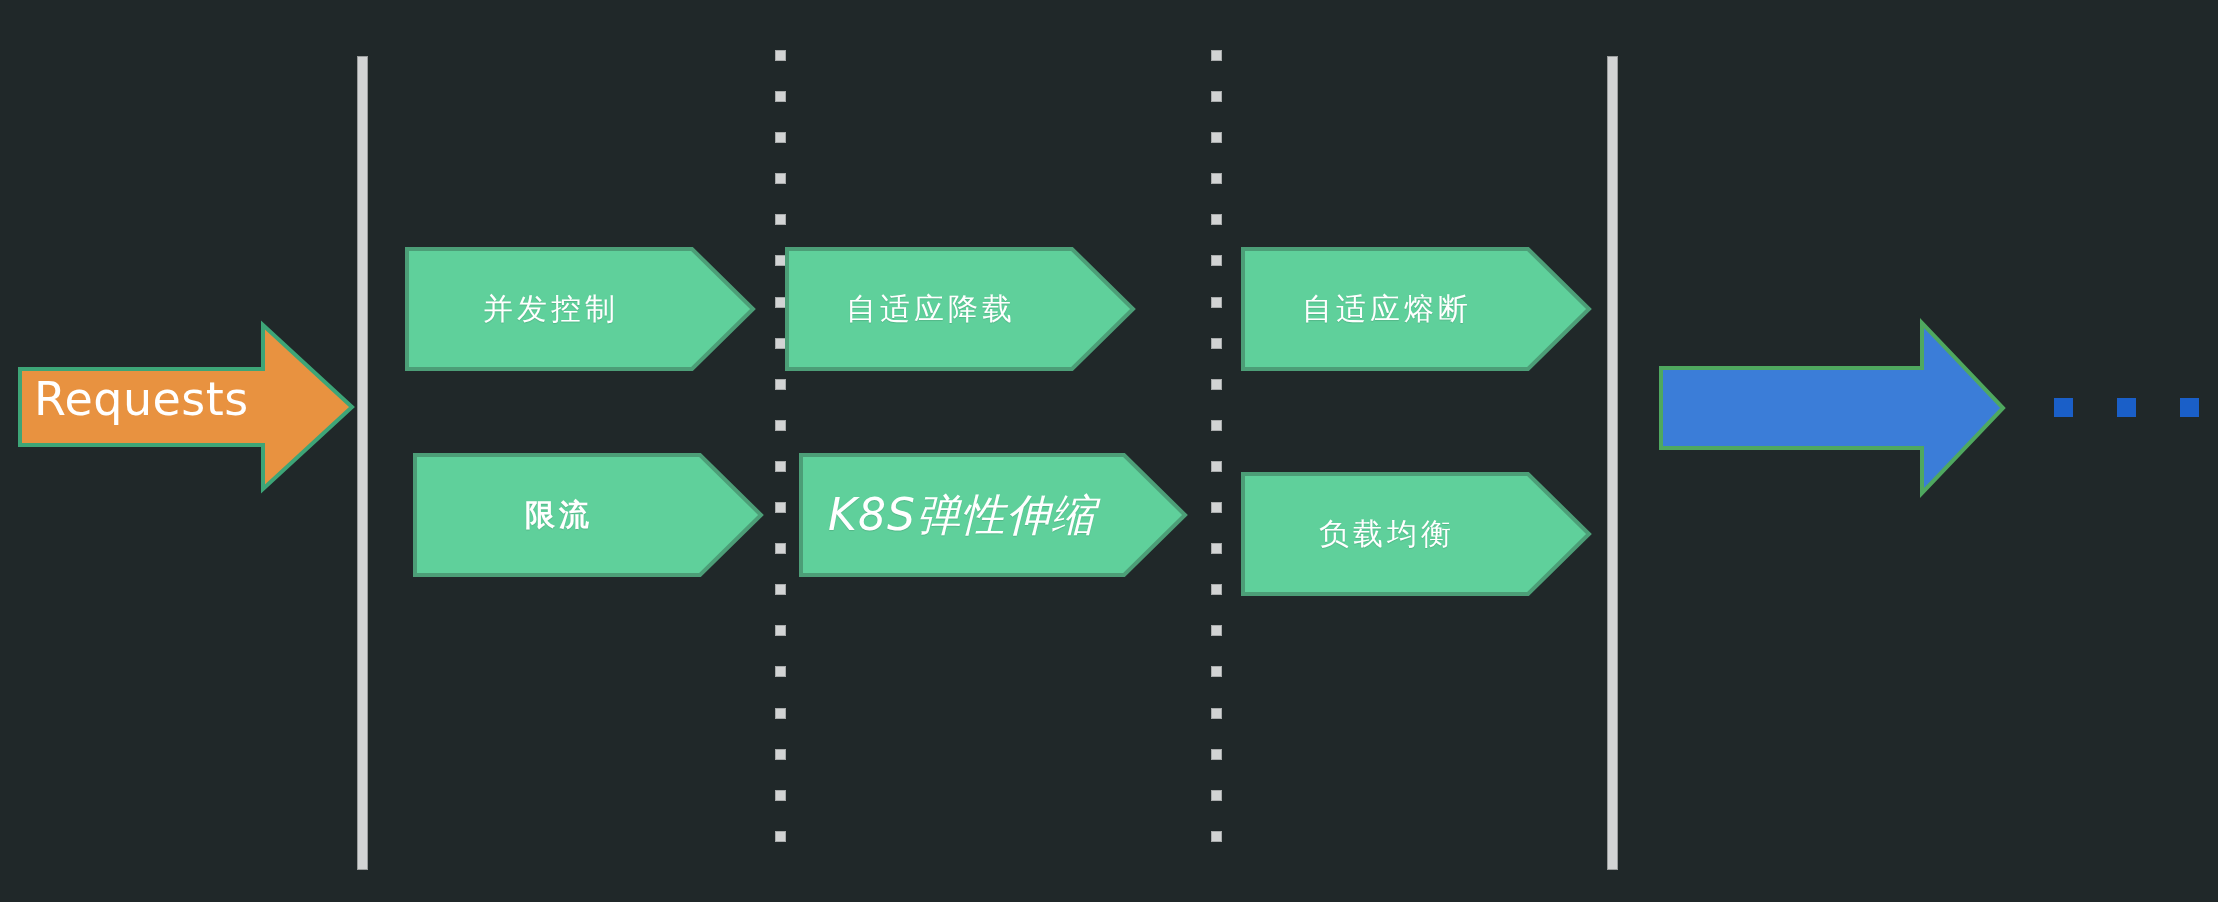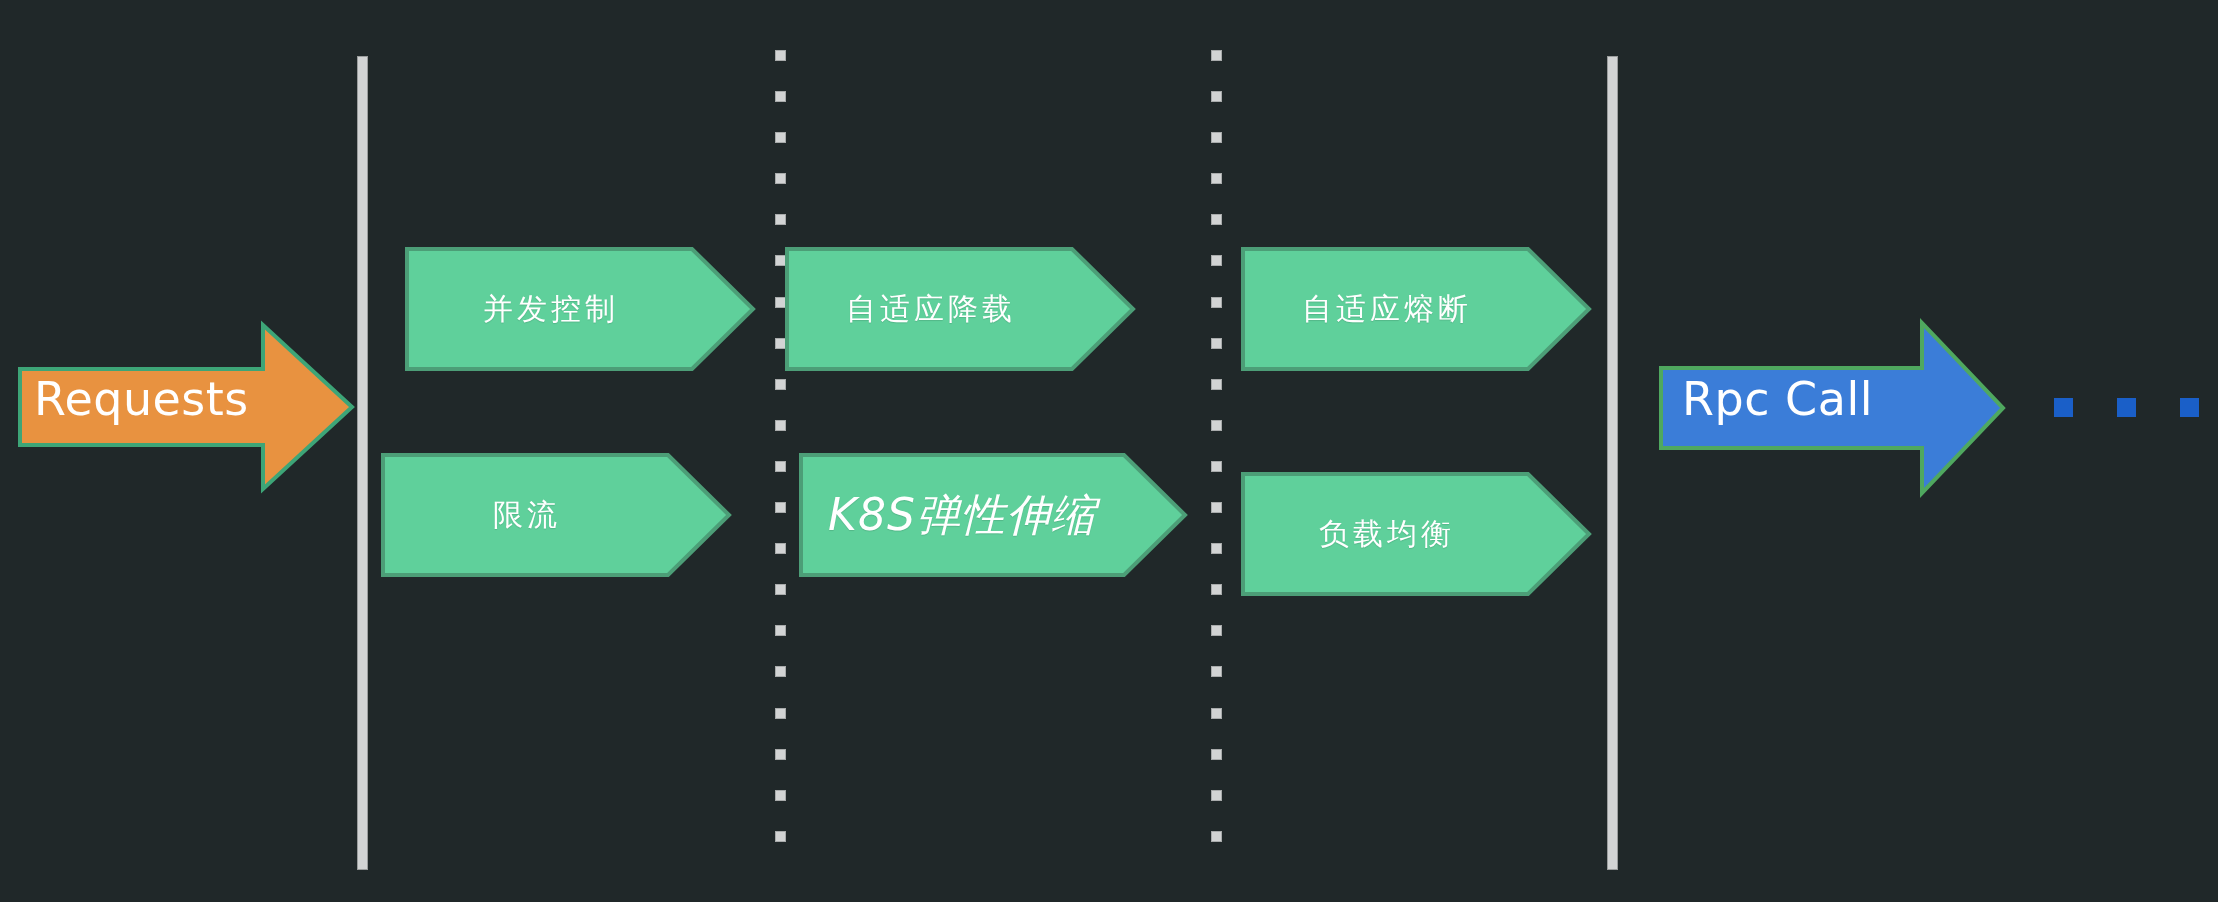--- a/index.html
+++ b/index.html
@@ -100,21 +100,21 @@
 
   <div class="solid-line" id="divider-solid-left" style="left:357px; top:56px; height:814px;"></div>
 
   <div class="chevron" style="left:404px; top:246px; width:352px; height:126px;">
     <svg width="352" height="126" viewBox="0 0 352 126">
       <polygon points="3,3 288,3 349,63 288,123 3,123" fill="#5FD09B" stroke="#4C9E77" stroke-width="4"></polygon>
     </svg>
     <span class="chev-label">并发控制</span>
   </div>
 
-  <div class="chevron" style="left:380px; top:452px; width:352px; height:126px;">
+  <div class="chevron" style="left:412px; top:452px; width:352px; height:126px;font-weight:bold;">
     <svg width="352" height="126" viewBox="0 0 352 126">
       <polygon points="3,3 288,3 349,63 288,123 3,123" fill="#5FD09B" stroke="#4C9E77" stroke-width="4"></polygon>
     </svg>
     <span class="chev-label">限流</span>
   </div>
 
   <div class="dotted-line" id="divider-dotted-one" style="left:775px; top:50px; height:792px;">
     <span class="dot"></span>
     <span class="dot"></span>
     <span class="dot"></span>
@@ -187,21 +187,20 @@
     </svg>
     <span class="chev-label">负载均衡</span>
   </div>
 
   <div class="solid-line" id="divider-solid-right" style="left:1607px; top:56px; height:814px;"></div>
 
   <div class="block-arrow" id="arrow-rpc-call" style="left:1658px; top:320px; width:348px; height:176px;">
     <svg width="348" height="176" viewBox="0 0 348 176">
       <polygon points="3,48 264,48 264,3 345,88 264,173 264,128 3,128" fill="#3B7DD8" stroke="#4FA85F" stroke-width="4"></polygon>
     </svg>
-    <span class="arrow-label" style="left:24px; top:52px; font-size:46px;">Rpc Call</span>
   </div>
 
   <div id="trail-dots" style="left:2054px; top:398px;">
     <span class="tdot"></span>
     <span class="tgap"></span>
     <span class="tdot"></span>
     <span class="tgap"></span>
     <span class="tdot"></span>
     <span class="tgap"></span>
 

